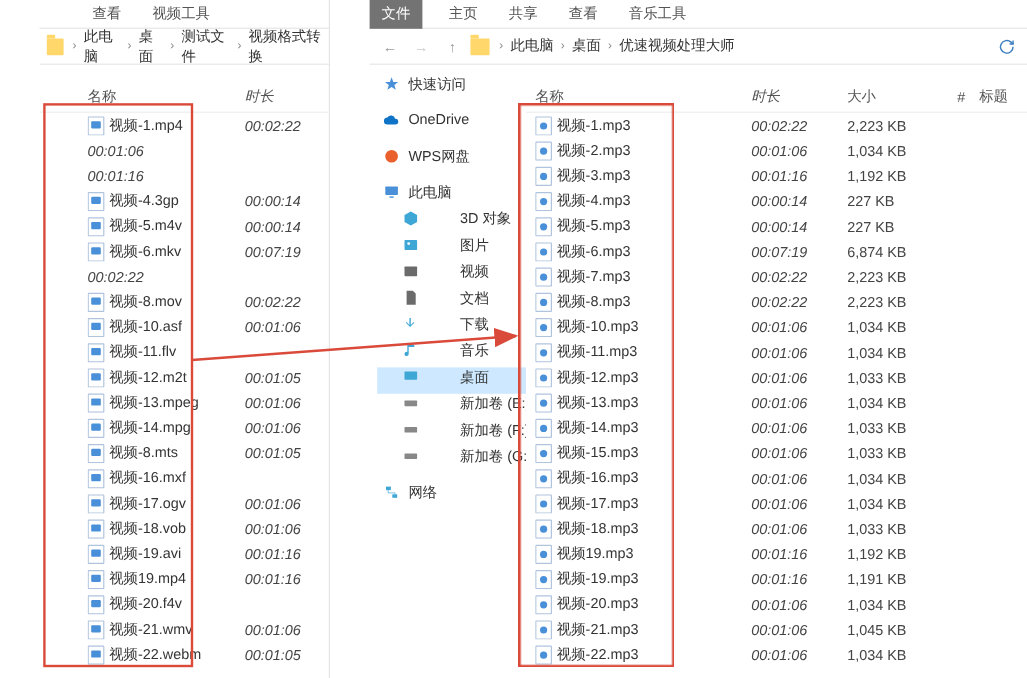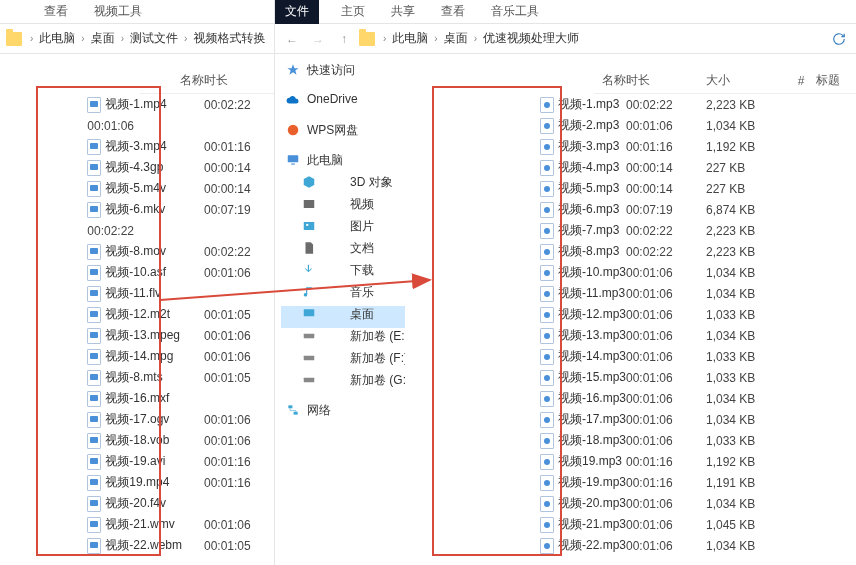--- a/index.html
+++ b/index.html
@@ -1,40 +1,40 @@
 <!DOCTYPE html>
 <html><head>
 <meta charset="utf-8">
 <style>
   * { box-sizing: border-box; margin: 0; padding: 0; }
   body { font-family: "Microsoft YaHei", "Segoe UI", sans-serif; font-size: 12px; color: #333; background: #fff; width: 856px; height: 565px; overflow: hidden; position: relative; }
   .windows { display: flex; height: 100%; }
-  .window { display: flex; flex-direction: column; height: 100%; background: #fff; }
+  .window { display: flex; flex-direction: column; height: 100%; background: #fff; padding-left: 33px; }
   .window.left { width: 275px; border-right: 1px solid #e5e5e5; }
   .window.right { flex: 1; }
   .tabs { display: flex; height: 24px; align-items: center; padding-left: 40px; gap: 18px; border-bottom: 1px solid #e5e5e5; font-size: 12px; color: #555; }
   .tabs.right { padding-left: 0; }
   .tab { padding: 4px 4px; cursor: default; }
-  .tab.active { background: #0f172a; color: #fff; padding: 4px 10px; }
+  .tab.active { background: #737373; color: #fff; padding: 4px 10px; }
   .breadcrumb { display: flex; align-items: center; height: 30px; padding: 0 6px; gap: 4px; border-bottom: 1px solid #e5e5e5; font-size: 12px; color: #333; }
   .bc-btn { width: 22px; height: 22px; display: flex; align-items: center; justify-content: center; color: #999; }
   .bc-sep { color: #888; font-size: 10px; padding: 0 2px; }
   .bc-folder { width: 16px; height: 14px; background: #ffd76b; border-radius: 1px; position: relative; margin-right: 2px; }
   .bc-folder::before { content:""; position:absolute; top:-3px; left:0; width:7px; height:3px; background:#ffd76b; border-radius:1px 1px 0 0; }
   .bc-refresh { margin-left: auto; width: 22px; display:flex; align-items:center; justify-content:center; color:#666; }
   .body { display: flex; flex: 1; overflow: hidden; }
   .sidebar { width: 130px; padding: 8px 0 8px 6px; font-size: 12px; overflow-y:auto; }
   .sidebar .item { display: flex; align-items: flex-start; height: 22px; padding-left: 4px; gap: 6px; white-space: nowrap; }
   .sidebar .item.sel { background: #cde8ff; }
   .sidebar .indent1 { padding-left: 20px; gap: 33px; }
   .ico { width: 16px; height: 16px; display: inline-flex; align-items: center; justify-content: center; flex-shrink: 0; }
-  .list { flex: 1; overflow: hidden; display: flex; flex-direction: column; align-items: flex-end; }
+  .list { flex: 1; overflow: hidden; display: flex; flex-direction: column; }
   .headers { display: flex; height: 26px; align-items: center; border-bottom: 1px solid #eee; color: #555; font-size: 12px; padding-left: 8px; }
   .col-name { flex: 1; }
-  .col-dur { width: 80px; }
+  .col-dur { width: 80px; font-style: italic; }
   .col-size { width: 80px; text-align: left; }
   .col-idx { width: 30px; text-align: center; }
   .col-tag { width: 40px; }
   .rows { flex: 1; overflow-y: auto; }
   .row { display: flex; align-items: center; height: 21px; padding-left: 8px; font-size: 12px; color: #333; }
   .row .col-size { color: #444; }
   .row .col-dur { color: #444; }
   .fname-box { display:flex; align-items:center; gap:4px; flex:1; overflow:hidden; }
   .ficon { width:14px; height:16px; position:relative; flex-shrink:0; }
   .ficon::before { content:""; position:absolute; inset:0; background:#fff; border:1px solid #b0c4de; border-radius:1px; }
@@ -82,24 +82,20 @@
               <span class="fname-box">
                 <span class="ficon"></span>
                 <span>视频-1.mp4</span>
               </span>
               <span class="col-dur">00:02:22</span>
             </div>
             <div class="row">
               <span class="col-dur">00:01:06</span>
             </div>
             <div class="row">
-              <span class="fname-box">
-                <span class="ficon"></span>
-                <span>视频-3.mp4</span>
-              </span>
               <span class="col-dur">00:01:16</span>
             </div>
             <div class="row">
               <span class="fname-box">
                 <span class="ficon"></span>
                 <span>视频-4.3gp</span>
               </span>
               <span class="col-dur">00:00:14</span>
             </div>
             <div class="row">
@@ -296,34 +292,34 @@
         <div class="item indent1">
             <span class="ico">
               <svg width="14" height="14" viewBox="0 0 24 24" fill="#3fa7d6">
                 <path d="M12 2l9 5v10l-9 5-9-5V7z"></path>
               </svg>
             </span>
             <span>3D 对象</span>
           </div>
         <div class="item indent1">
             <span class="ico">
-              <svg width="14" height="14" viewBox="0 0 24 24" fill="#6b6b6b">
-                <rect x="3" y="5" width="18" height="14" rx="1"></rect>
-              </svg>
-            </span>
-            <span>视频</span>
-          </div>
-        <div class="item indent1">
-            <span class="ico">
               <svg width="14" height="14" viewBox="0 0 24 24" fill="#3fa7d6">
                 <rect x="3" y="5" width="18" height="14" rx="1"></rect>
                 <circle cx="9" cy="10" r="2" fill="#fff"></circle>
               </svg>
             </span>
             <span>图片</span>
+          </div>
+        <div class="item indent1">
+            <span class="ico">
+              <svg width="14" height="14" viewBox="0 0 24 24" fill="#6b6b6b">
+                <rect x="3" y="5" width="18" height="14" rx="1"></rect>
+              </svg>
+            </span>
+            <span>视频</span>
           </div>
         <div class="item indent1">
             <span class="ico">
               <svg width="14" height="14" viewBox="0 0 24 24" fill="#6b6b6b">
                 <path d="M6 2h9l4 4v16H6z"></path>
               </svg>
             </span>
             <span>文档</span>
           </div>
         <div class="item indent1">

